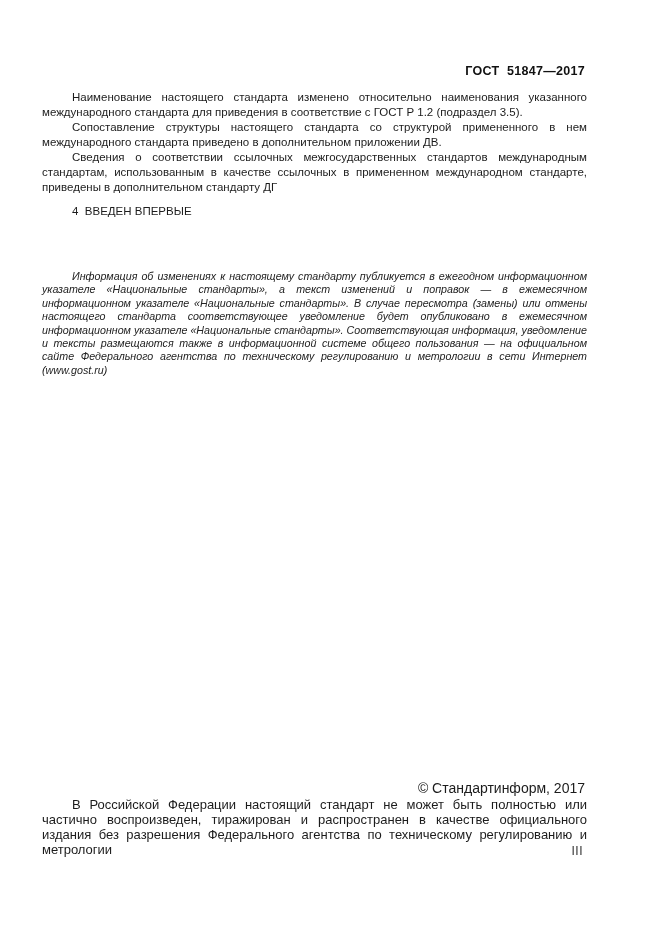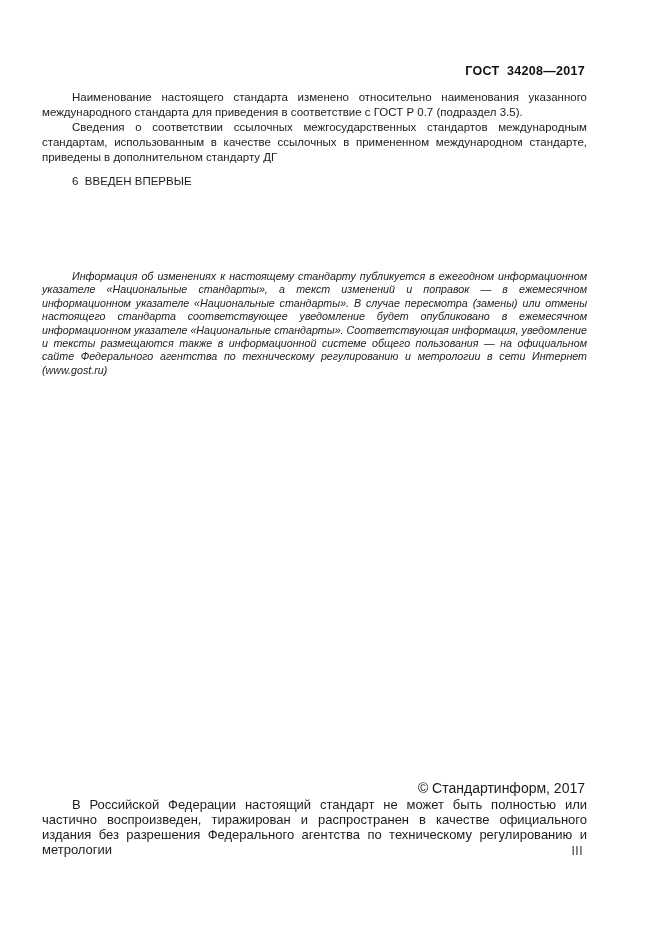--- a/index.html
+++ b/index.html
@@ -80,26 +80,27 @@
     font-size: 12px;
     letter-spacing: 0.5px;
     color: #333;
   }
 </style>
 </head>
 <body>
 
 <div class="page">
 
-  <div class="doc-code">ГОСТ  34208—2017</div>
+  <div class="doc-code">ГОСТ  51847—2017</div>
 
   <div class="body-text">
-    <p>Наименование настоящего стандарта изменено относительно наименования указанного международного стандарта для приведения в соответствие с ГОСТ Р 0.7 (подраздел 3.5).</p>
+    <p>Наименование настоящего стандарта изменено относительно наименования указанного международного стандарта для приведения в соответствие с ГОСТ Р 1.2 (подраздел 3.5).</p>
+    <p>Сопоставление структуры настоящего стандарта со структурой примененного в нем международного стандарта приведено в дополнительном приложении ДВ.</p>
     <p>Сведения о соответствии ссылочных межгосударственных стандартов международным стандартам, использованным в качестве ссылочных в примененном международном стандарте, приведены в дополнительном стандарту ДГ</p>
-    <p class="clause">6  ВВЕДЕН ВПЕРВЫЕ</p>
+    <p class="clause">4  ВВЕДЕН ВПЕРВЫЕ</p>
   </div>
 
   <div class="note">Информация об изменениях к настоящему стандарту публикуется в ежегодном информационном указателе «Национальные стандарты», а текст изменений и поправок — в ежемесячном информационном указателе «Национальные стандарты». В случае пересмотра (замены) или отмены настоящего стандарта соответствующее уведомление будет опубликовано в ежемесячном информационном указателе «Национальные стандарты». Соответствующая информация, уведомление и тексты размещаются также в информационной системе общего пользования — на официальном сайте Федерального агентства по техническому регулированию и метрологии в сети Интернет (www.gost.ru)</div>
 
   <div class="copyright">© Стандартинформ, 2017</div>
 
   <div class="legal">В Российской Федерации настоящий стандарт не может быть полностью или частично воспроизведен, тиражирован и распространен в качестве официального издания без разрешения Федерального агентства по техническому регулированию и метрологии</div>
 
   <div class="page-num">III</div>
 

